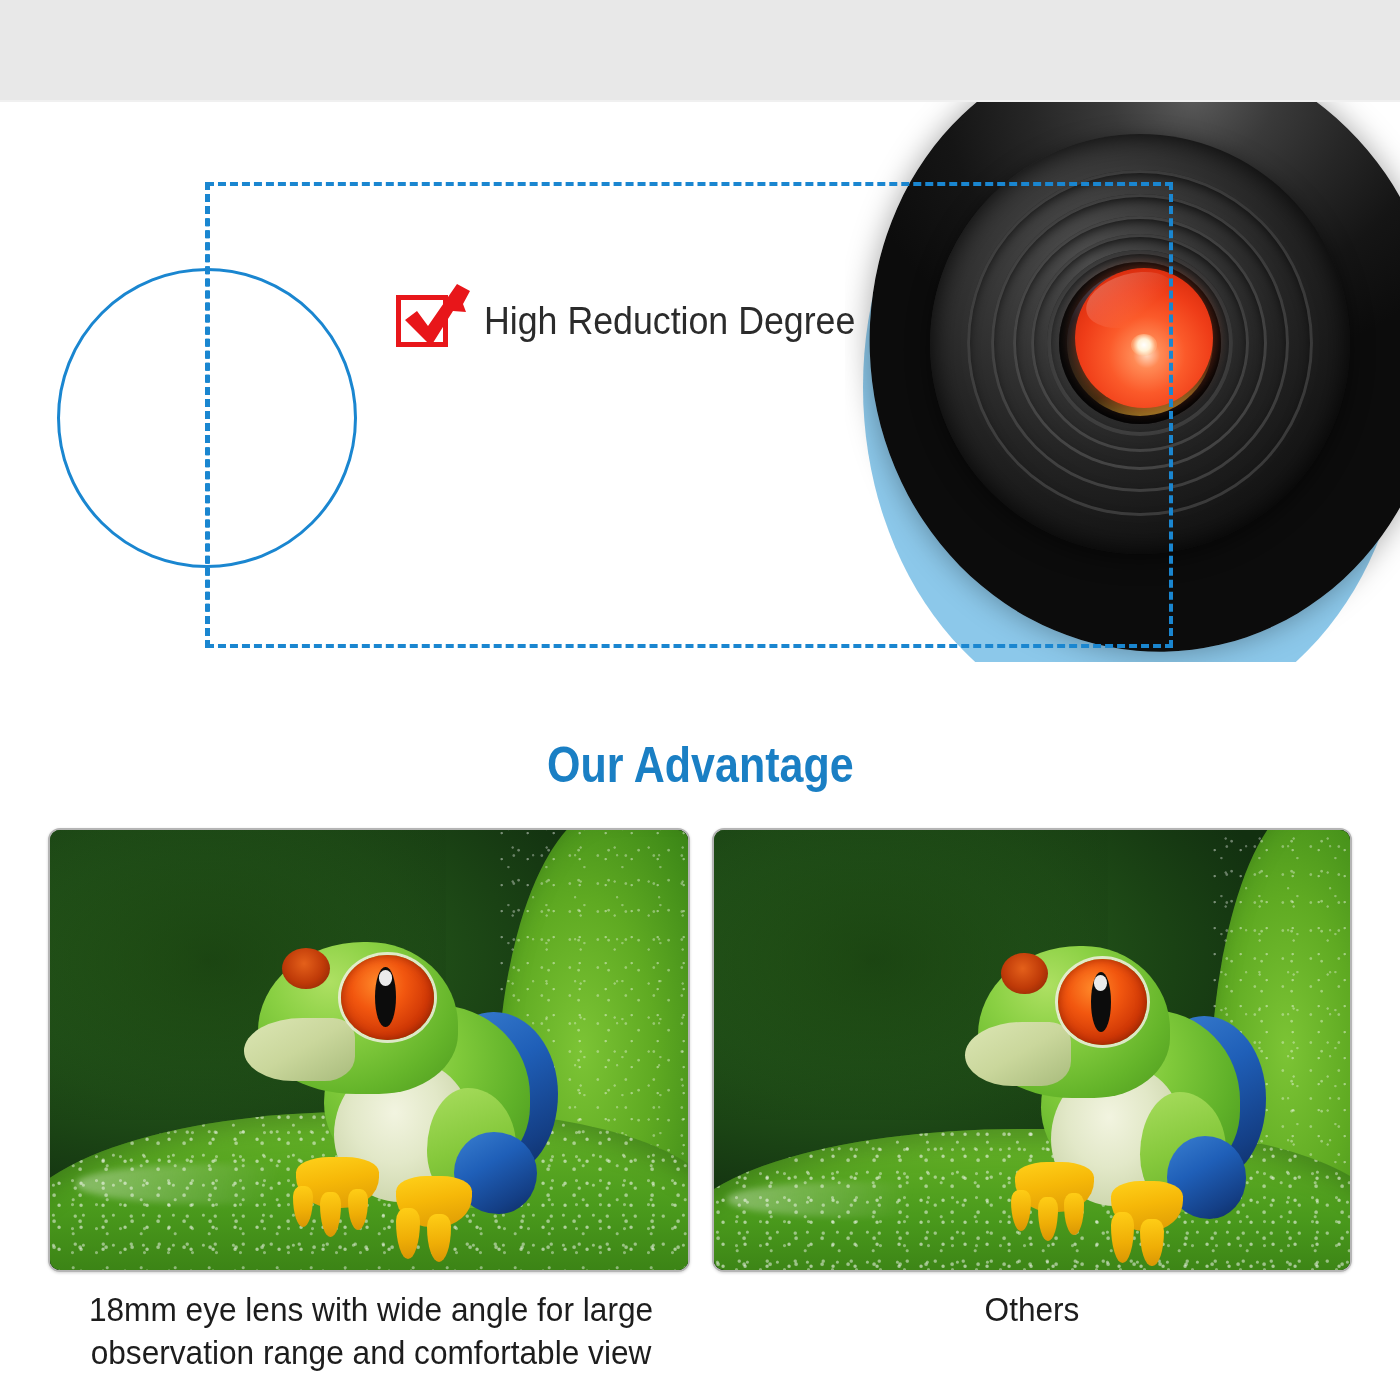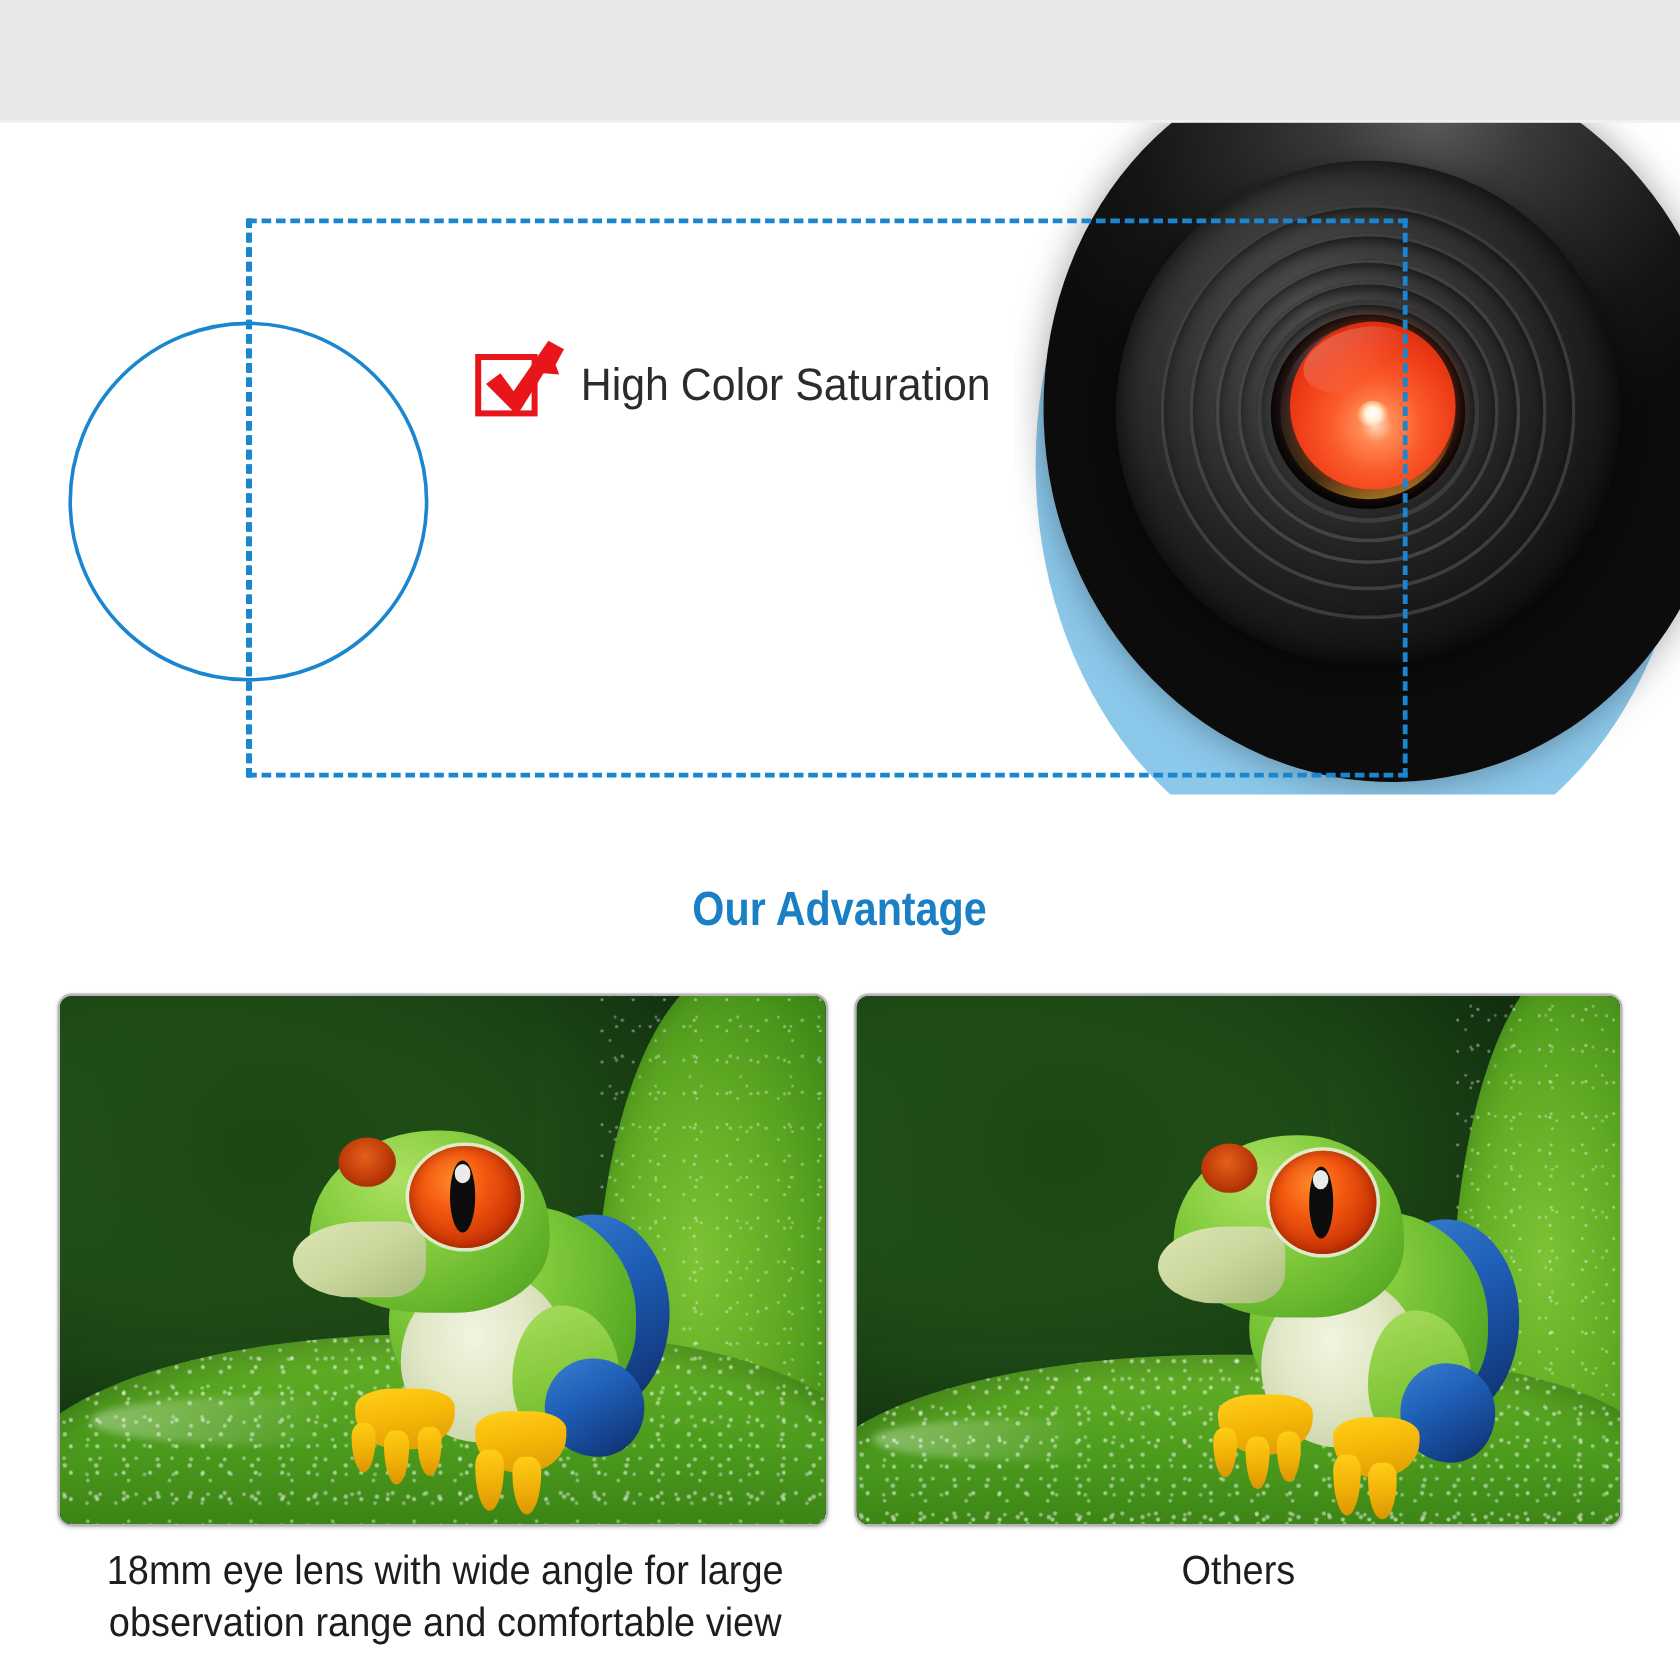--- a/index.html
+++ b/index.html
@@ -211,21 +211,21 @@
     transform-origin: left center;
   }
 
   
   .section-title {
     position: absolute;
     left: 0; top: 736px;
     width: 1400px;
     text-align: center;
     color: #1a7fc4;
-    font-size: 40px;
+    font-size: 50px;
     font-weight: bold;
     z-index: 3;
   }
   .section-title span {
     display: inline-block;
     transform: scaleX(0.86);
   }
 
   
   .photo-frame {
@@ -404,29 +404,29 @@
   <div class="header-title">Comfortable Viewing Experience</div>
 
   <div class="callout-box"></div>
   <div class="callout-vline"></div>
 
   <div class="measure-circle"></div>
 
   <div class="feature-list">
 
 
-
     <div class="feature-row">
       <div class="check-box">
         <svg class="check-mark" viewBox="0 0 86 80">
           <path d="M18 42 L30 33 L41 48 L70 6 L83 13 L76 26 L79 34 L66 33 L44 68 Z" fill="#e8161a"></path>
         </svg>
       </div>
-      <div class="feature-label">High Color Saturation</div>
+      <div class="feature-label">High Reduction Degree</div>
     </div>
+
 
 
   </div>
 
   <div class="section-title">
     <span>Our Advantage</span>
   </div>
 
   <div class="photo-frame photo-left">
     <div class="frog-scene">

